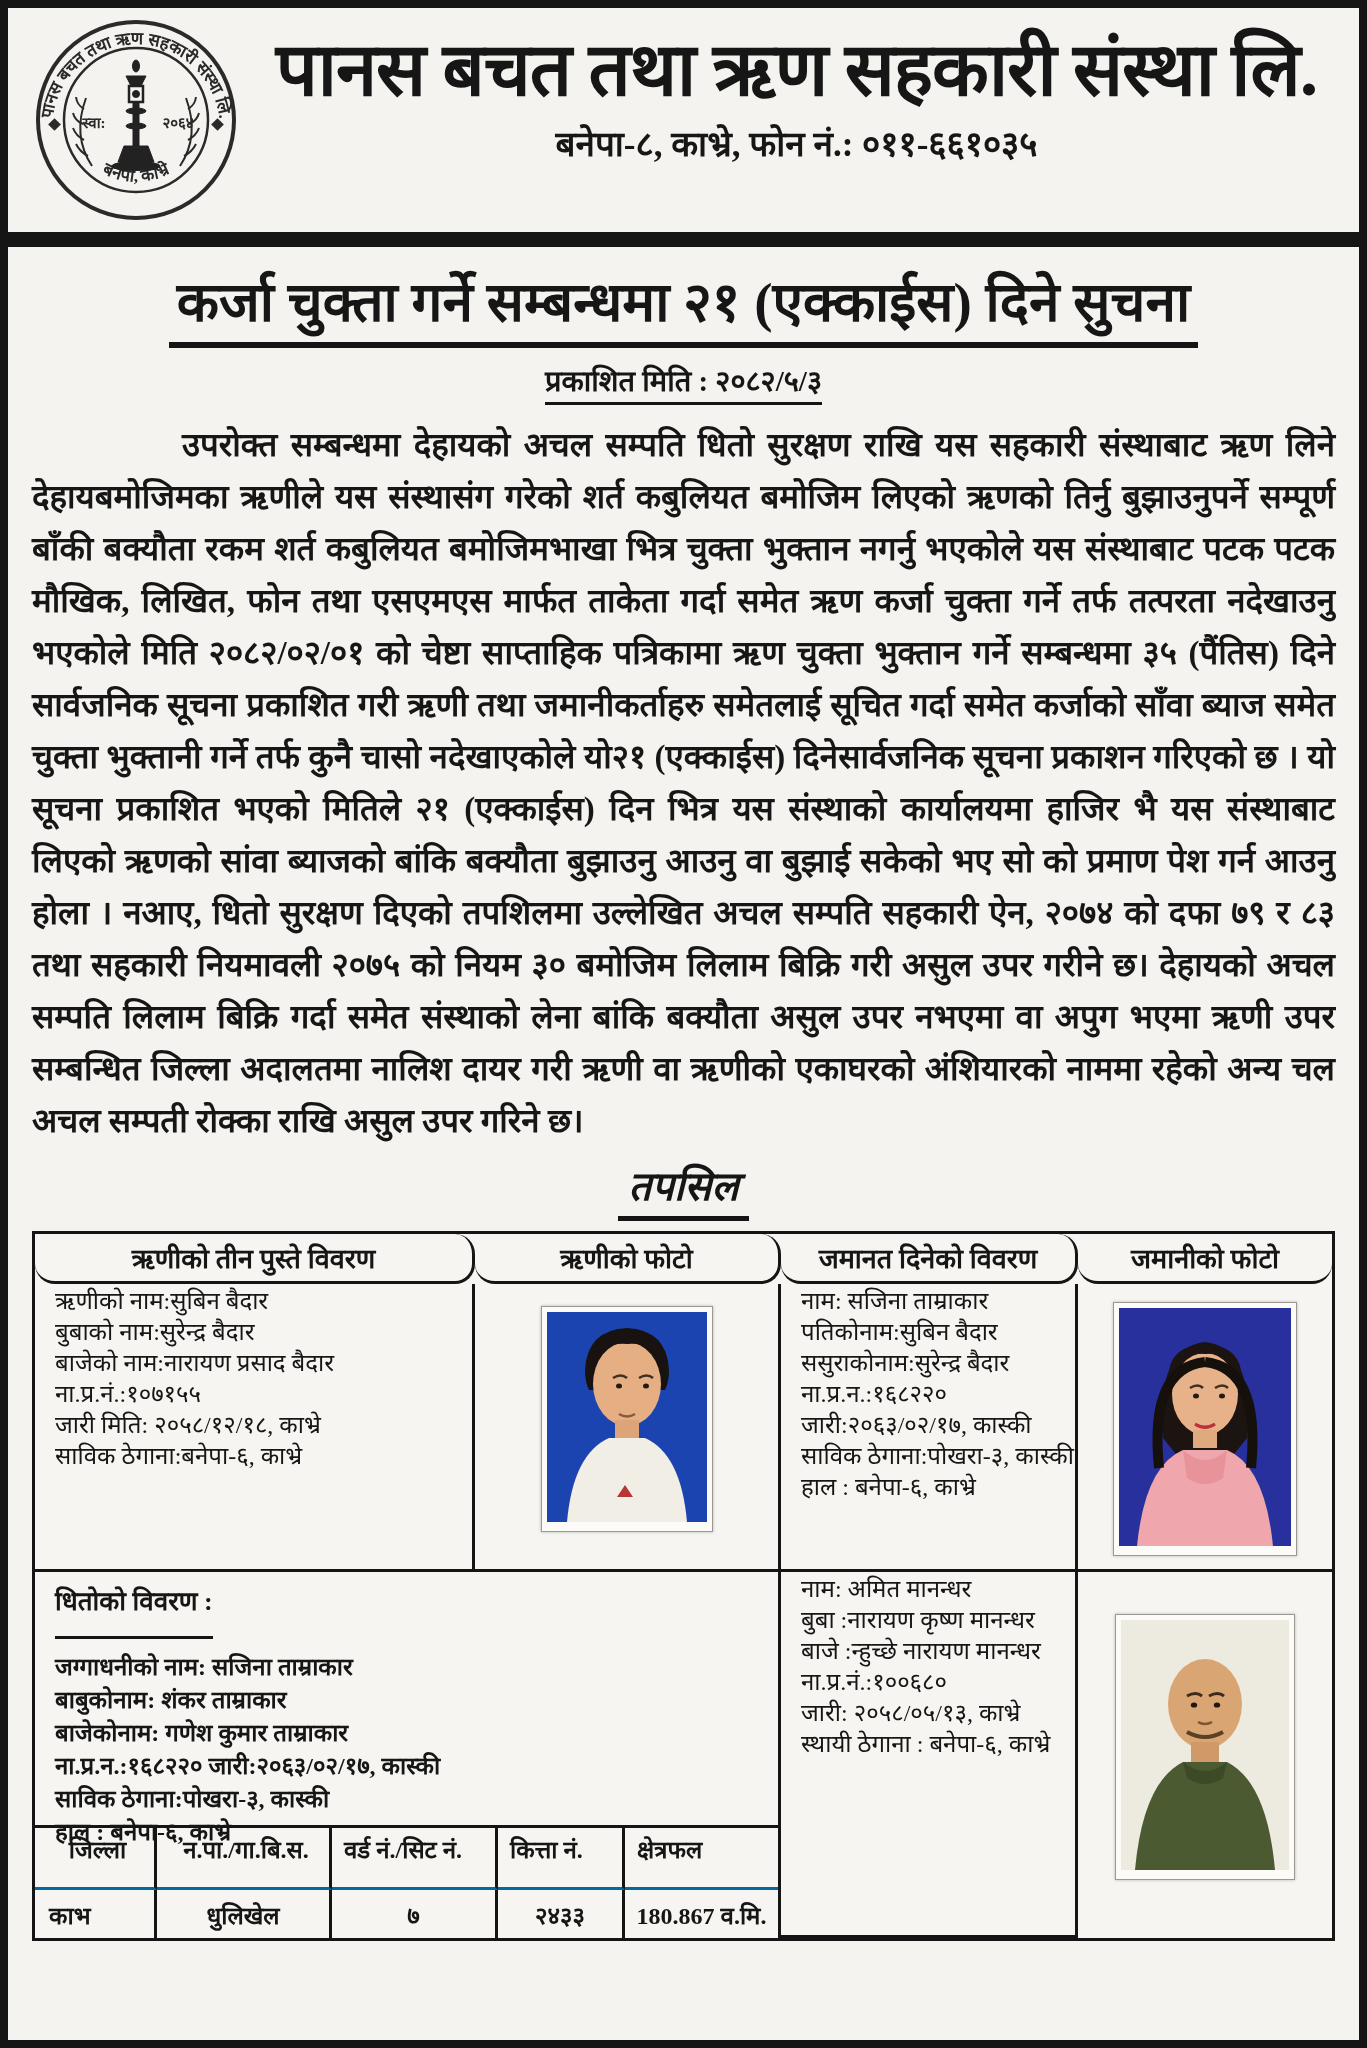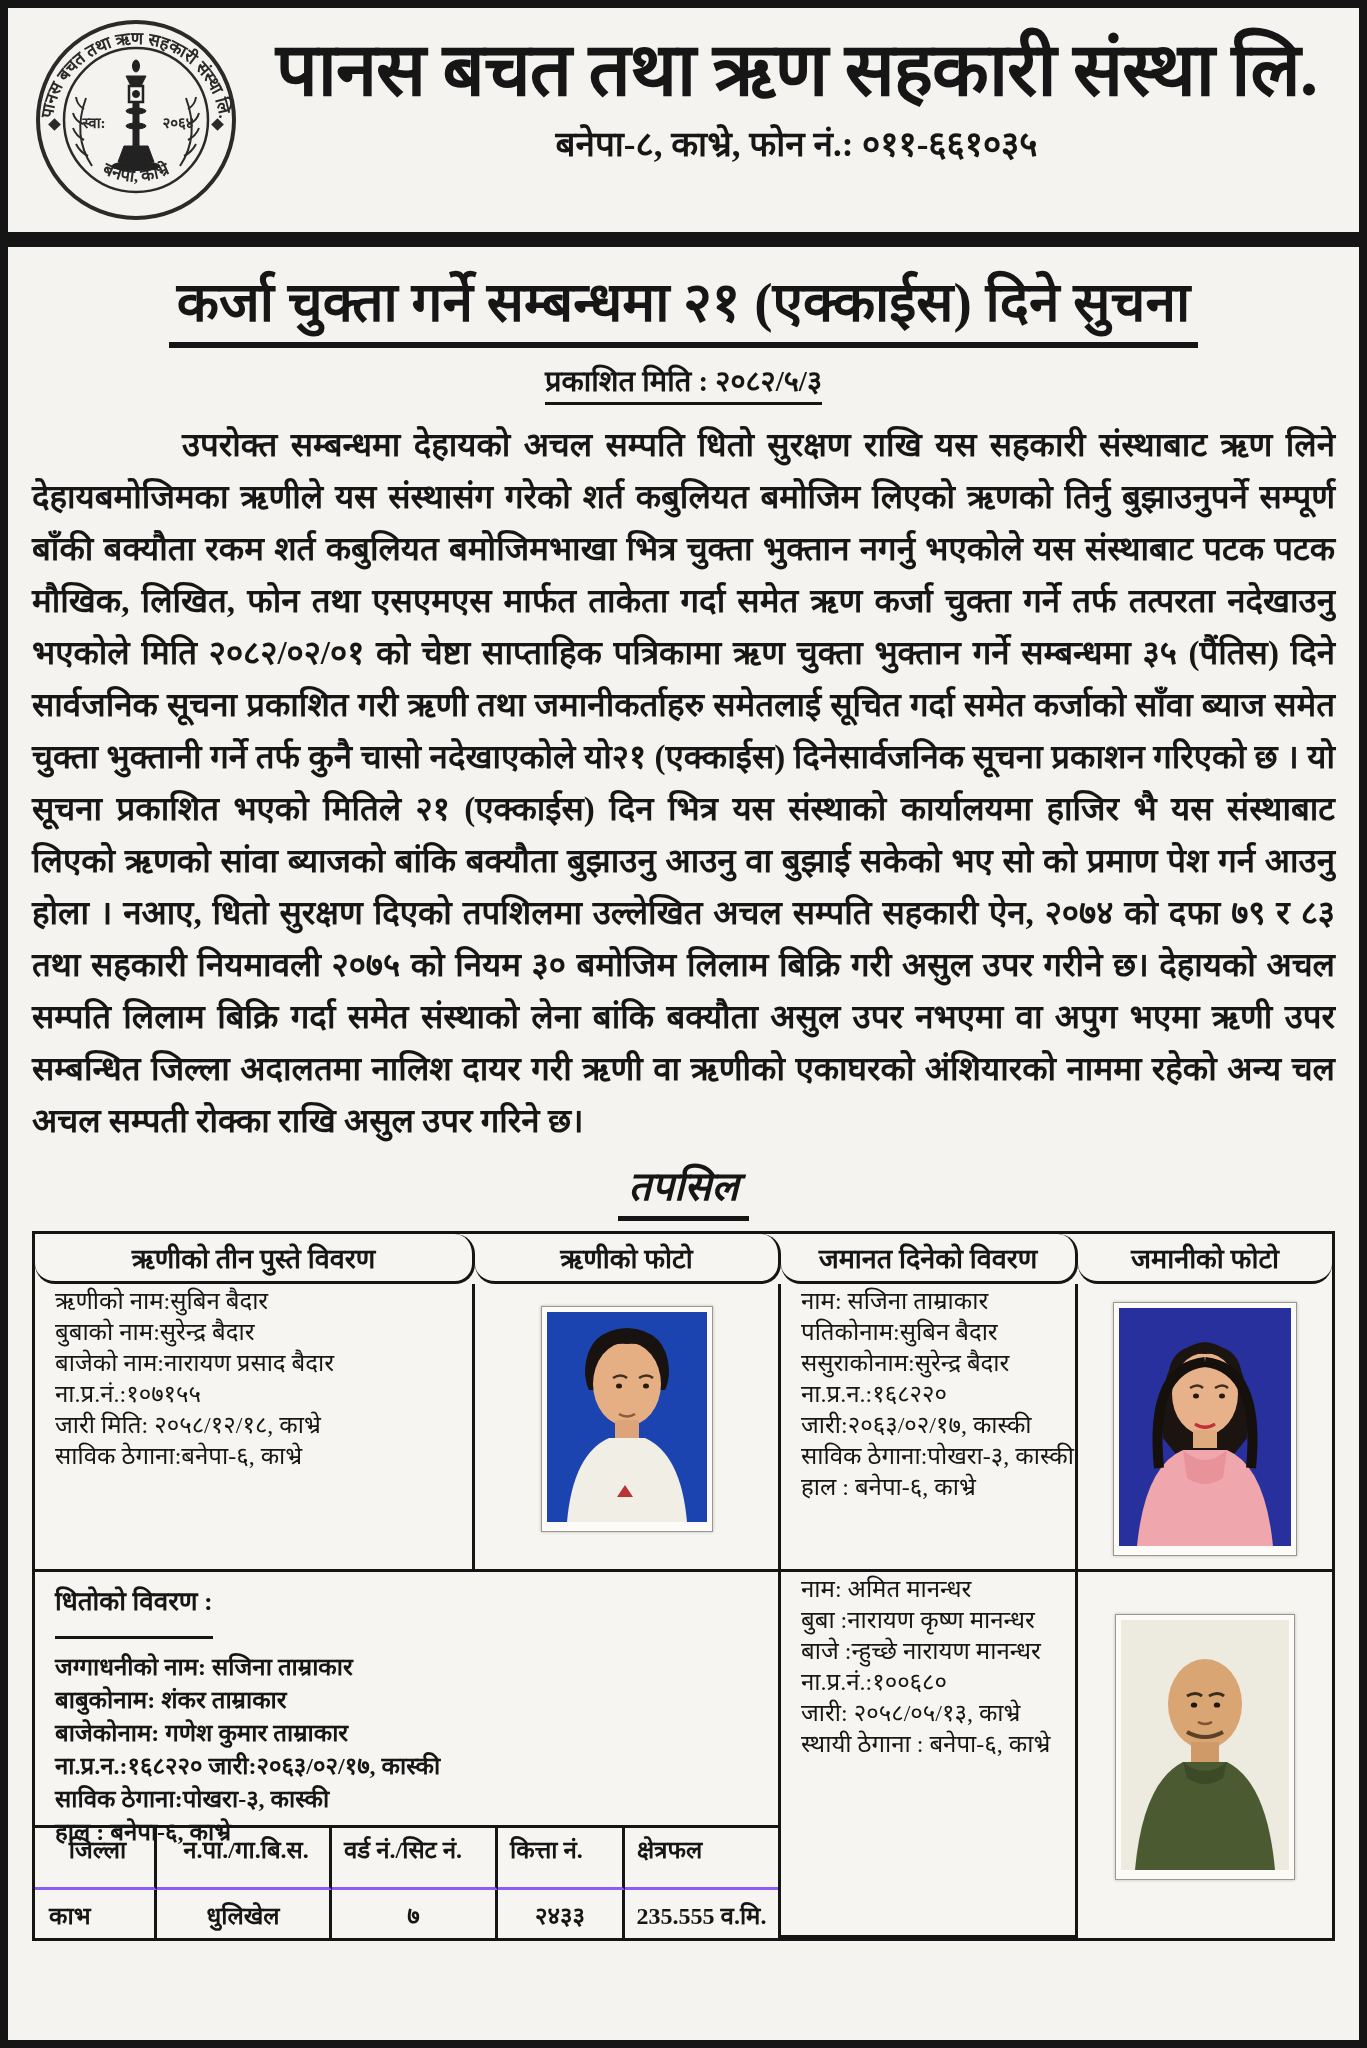--- a/index.html
+++ b/index.html
@@ -87,21 +87,21 @@
     display:grid;
     grid-template-columns:122px 175px 166px 127px 1fr;
     grid-template-rows:62px 1fr;
     border-right:3px solid #151515;
     box-sizing:border-box;
   }
   .lt-cell {
     border-right:3px solid #151515; box-sizing:border-box;
     font-size:24px; font-weight:bold; padding:4px 6px 0 12px;
   }
-  .lt-head { border-bottom:3px solid #8b5cf6; }
+  .lt-head { border-bottom:3px solid #0369a1; }
   .lt-data { display:flex; align-items:center; justify-content:center; padding:0; }
   .lt-last { border-right:none; }
   .seal-text { font-size:17px; font-weight:bold; }
 </style>
 </head>
 <body>
 
 <div class="page">
   <div class="doc">
 
@@ -274,18 +274,18 @@
         <div class="landtable no-b">
           <div class="lt-cell lt-head" style="text-align:center;">जिल्ला</div>
           <div class="lt-cell lt-head" style="text-align:center;">न.पा./गा.बि.स.</div>
           <div class="lt-cell lt-head">वर्ड नं./सिट नं.</div>
           <div class="lt-cell lt-head">कित्ता नं.</div>
           <div class="lt-cell lt-head lt-last">क्षेत्रफल</div>
           <div class="lt-cell lt-data" style="justify-content:flex-start; padding-left:14px;">काभ</div>
           <div class="lt-cell lt-data">धुलिखेल</div>
           <div class="lt-cell lt-data">७</div>
           <div class="lt-cell lt-data">२४३३</div>
-          <div class="lt-cell lt-data lt-last">235.555 व.मि.</div>
+          <div class="lt-cell lt-data lt-last">180.867 व.मि.</div>
         </div>
       </div>
     </div>
   </div>
 </div>
 
 </body></html>

